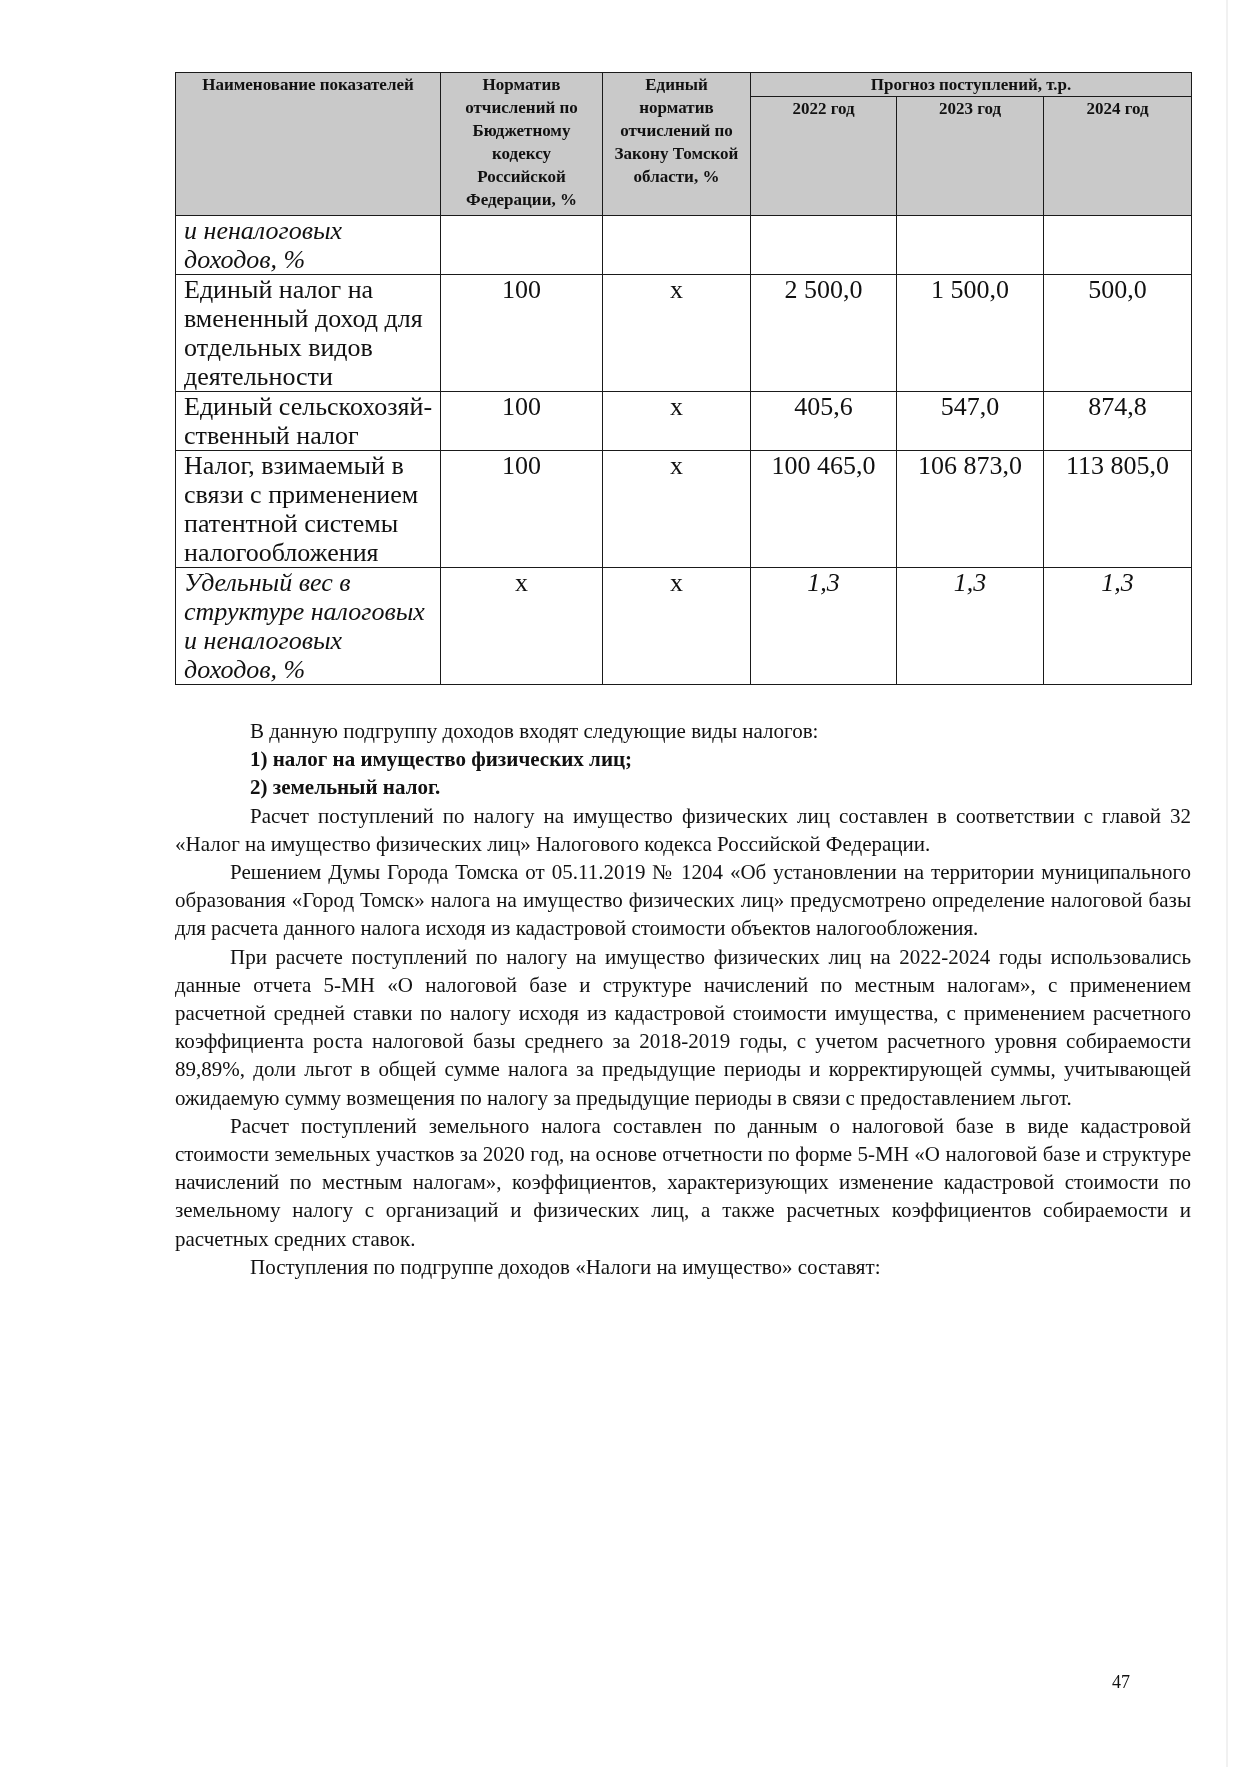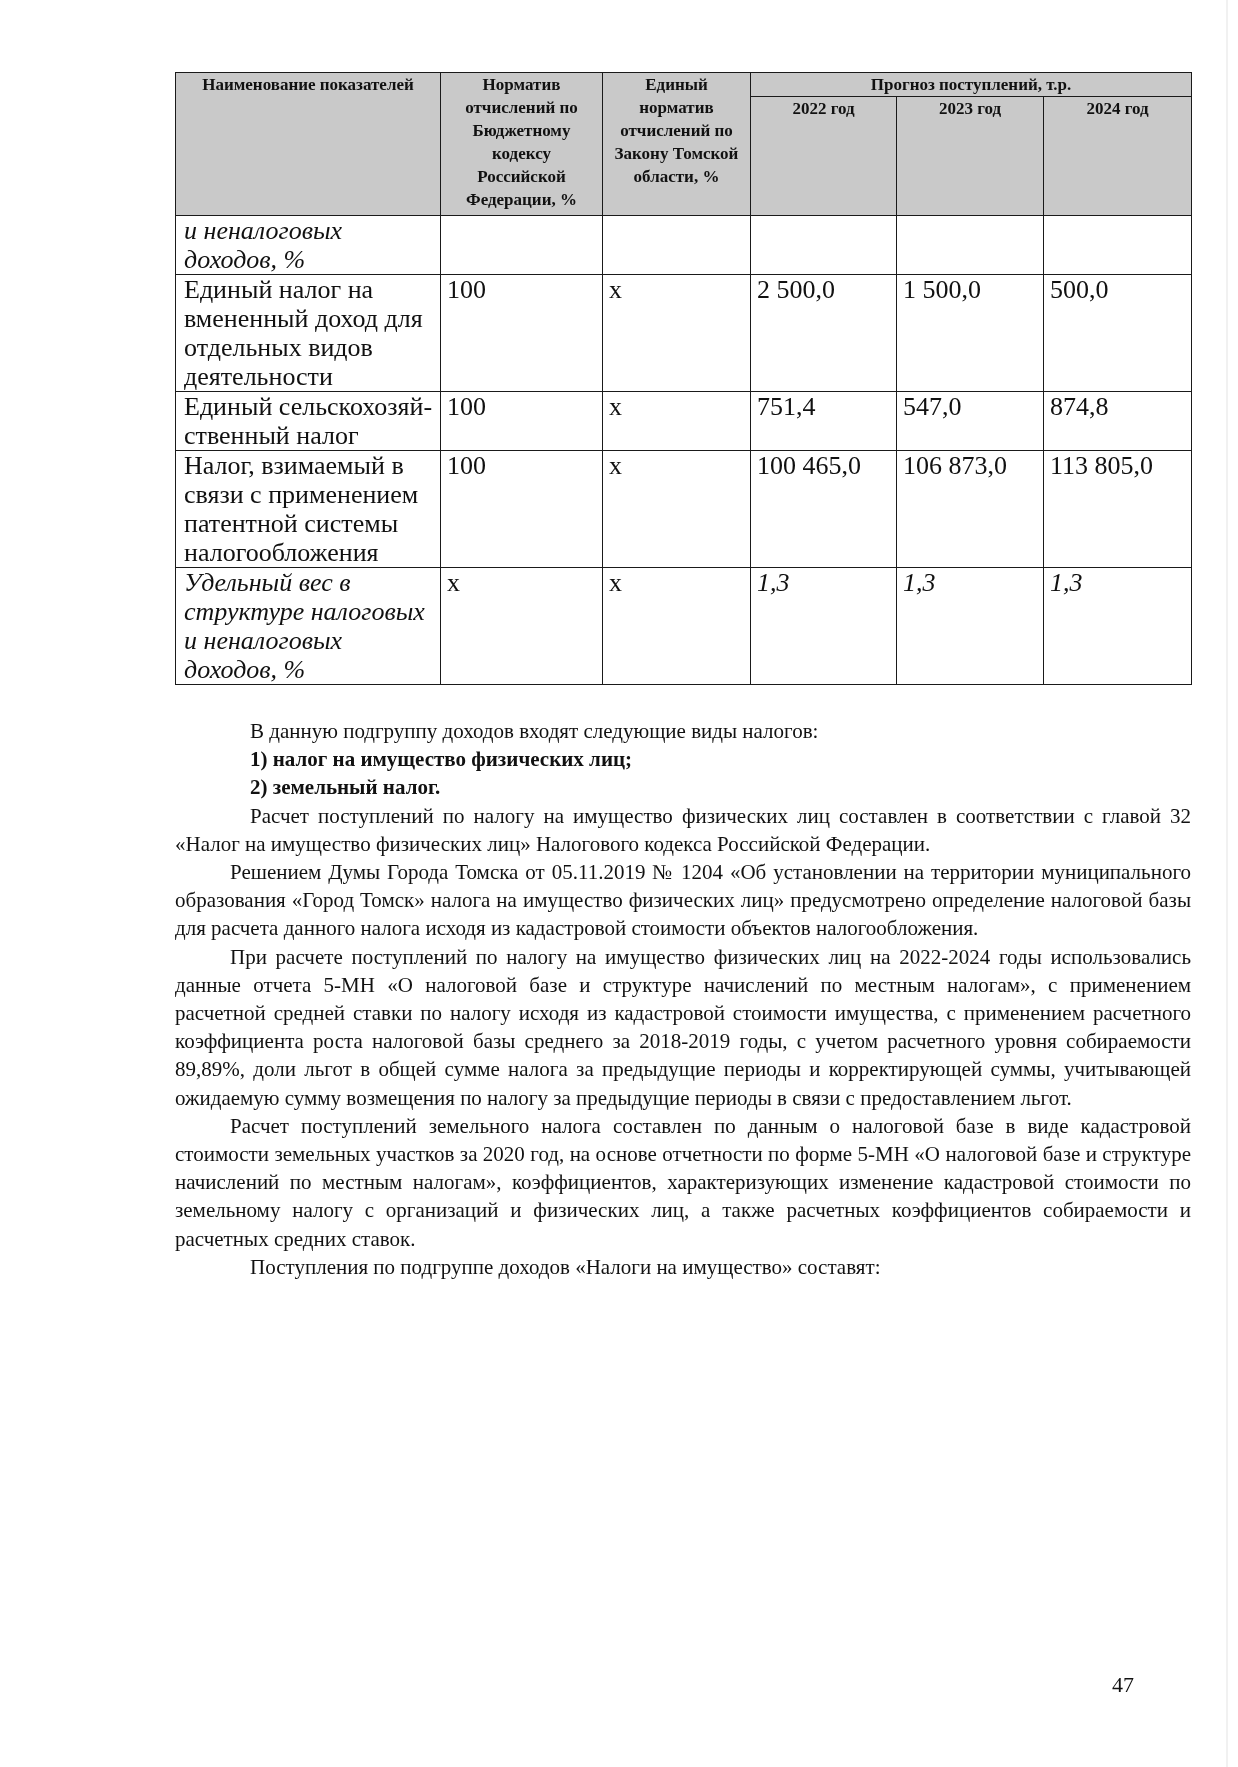--- a/index.html
+++ b/index.html
@@ -6,39 +6,39 @@
   body { width: 1238px; height: 1767px; position: relative; overflow: hidden;
          font-family: "Liberation Serif", "DejaVu Serif", serif; color: #111; }
   .page { position: absolute; left: 0; top: 0; width: 1238px; height: 1767px; }
   table.tbl { position: absolute; left: 175px; top: 72px; width: 1016px;
               border-collapse: collapse; table-layout: fixed; }
   .tbl td, .tbl th { border: 1.5px solid #1a1a1a; vertical-align: top; padding: 0 6px; }
   .tbl th { background: #c9c9c9; font-weight: bold; font-size: 17px; line-height: 23px;
             text-align: center; padding-top: 0px; }
   .tbl td { font-size: 26px; line-height: 29px; }
   .tbl td.name { text-align: left; padding-left: 8px; }
-  .tbl td.num { }
+  .tbl td.num { text-align: center; }
   .tbl td.ital { font-style: italic; }
   .tbl tr.h1 th { height: 18px; }
   .tbl tr.h2 th { height: 118px; }
   .tbl tr.r0 td { height: 58px; }
   .tbl tr.r1 td { height: 116px; }
   .tbl tr.r2 td { height: 58px; }
   .tbl tr.r3 td { height: 116px; }
   .tbl tr.r4 td { height: 116px; }
 
   .text { position: absolute; left: 175px; width: 1016px; font-size: 21px; line-height: 28.2px;
           font-family: "Liberation Serif", serif; }
   .text p { margin: 0; text-align: justify; text-align-last: left; }
   .text p.indent { text-indent: 75px; }
   .text p.indent2 { text-indent: 55px; }
   .text .head { padding-left: 75px; font-weight: bold; }
   .text .line { padding-left: 75px; }
   .text b { font-weight: normal; }
-  .pagenum { position: absolute; left: 1112px; top: 1672px; font-size: 22px;
+  .pagenum { position: absolute; left: 1112px; top: 1672px; font-size: 18px;
              font-family: "Liberation Serif", serif; }
   .edge { position: absolute; right: 10px; top: 0; width: 2px; height: 1767px; background: #f1f1f1; }
 </style>
 </head>
 <body>
 
 <div class="page">
 
   <table class="tbl">
     <colgroup>
@@ -76,21 +76,21 @@
         <td class="num">100</td>
         <td class="num">x</td>
         <td class="num">2 500,0</td>
         <td class="num">1 500,0</td>
         <td class="num">500,0</td>
       </tr>
       <tr class="r2">
         <td class="name">Единый сельскохозяй-ственный налог</td>
         <td class="num">100</td>
         <td class="num">x</td>
-        <td class="num">751,4</td>
+        <td class="num">405,6</td>
         <td class="num">547,0</td>
         <td class="num">874,8</td>
       </tr>
       <tr class="r3">
         <td class="name">Налог, взимаемый в связи с применением патентной системы налогообложения</td>
         <td class="num">100</td>
         <td class="num">x</td>
         <td class="num">100 465,0</td>
         <td class="num">106 873,0</td>
         <td class="num">113 805,0</td>

